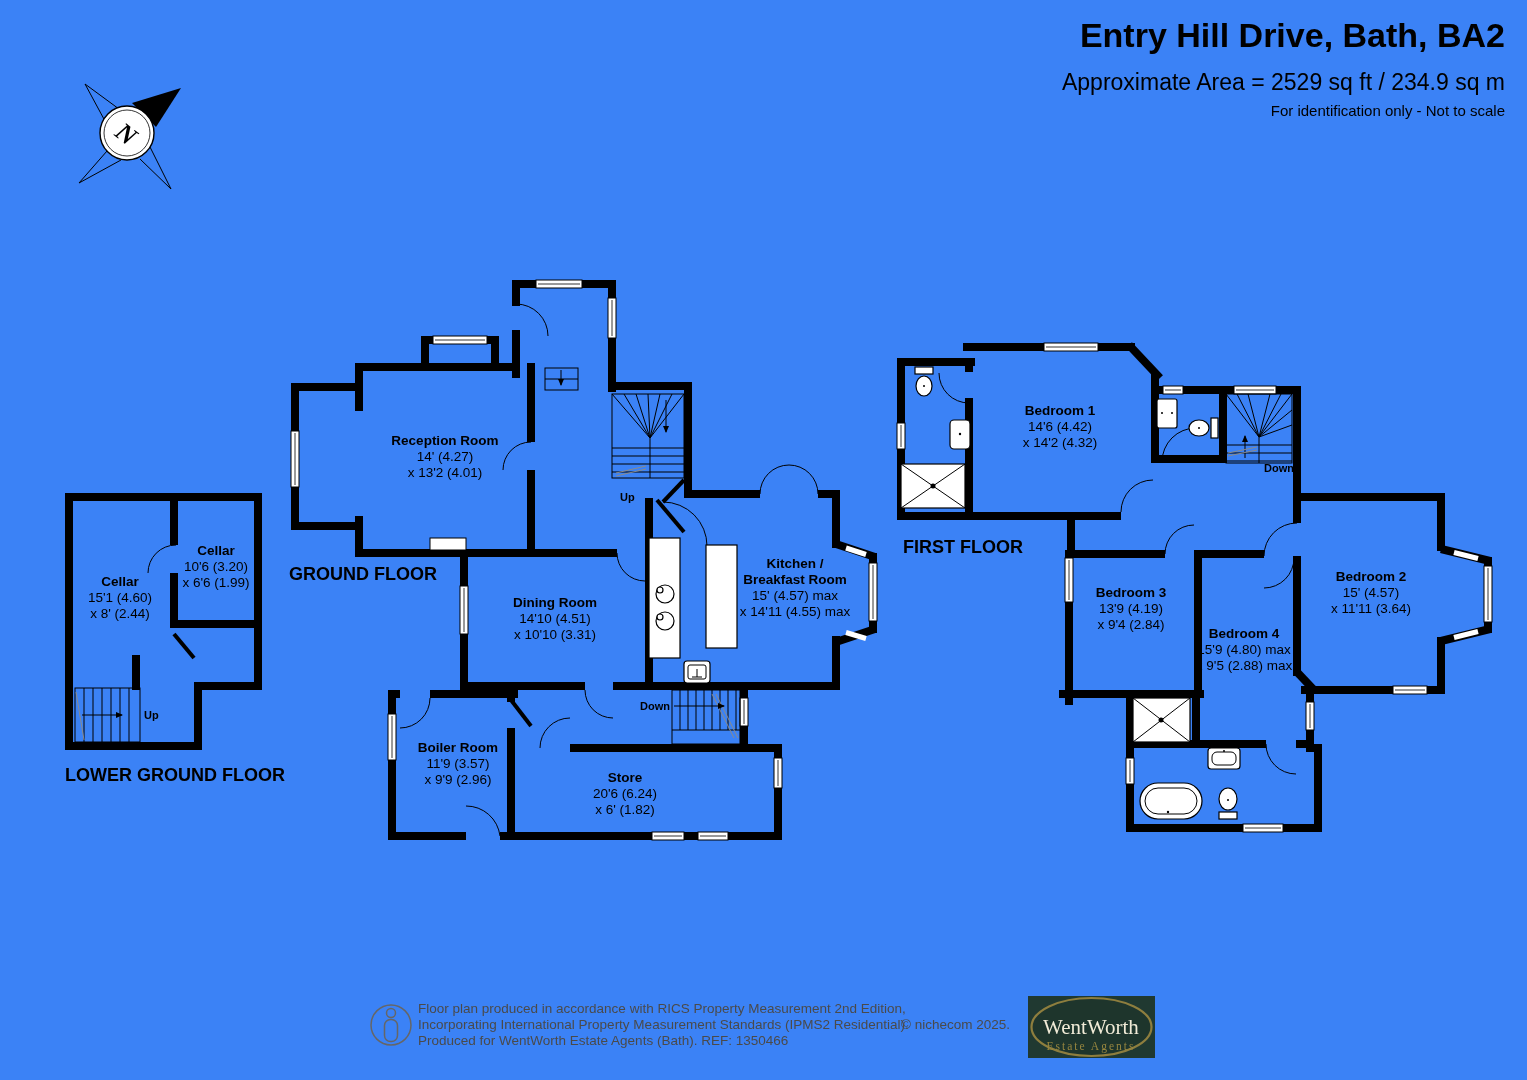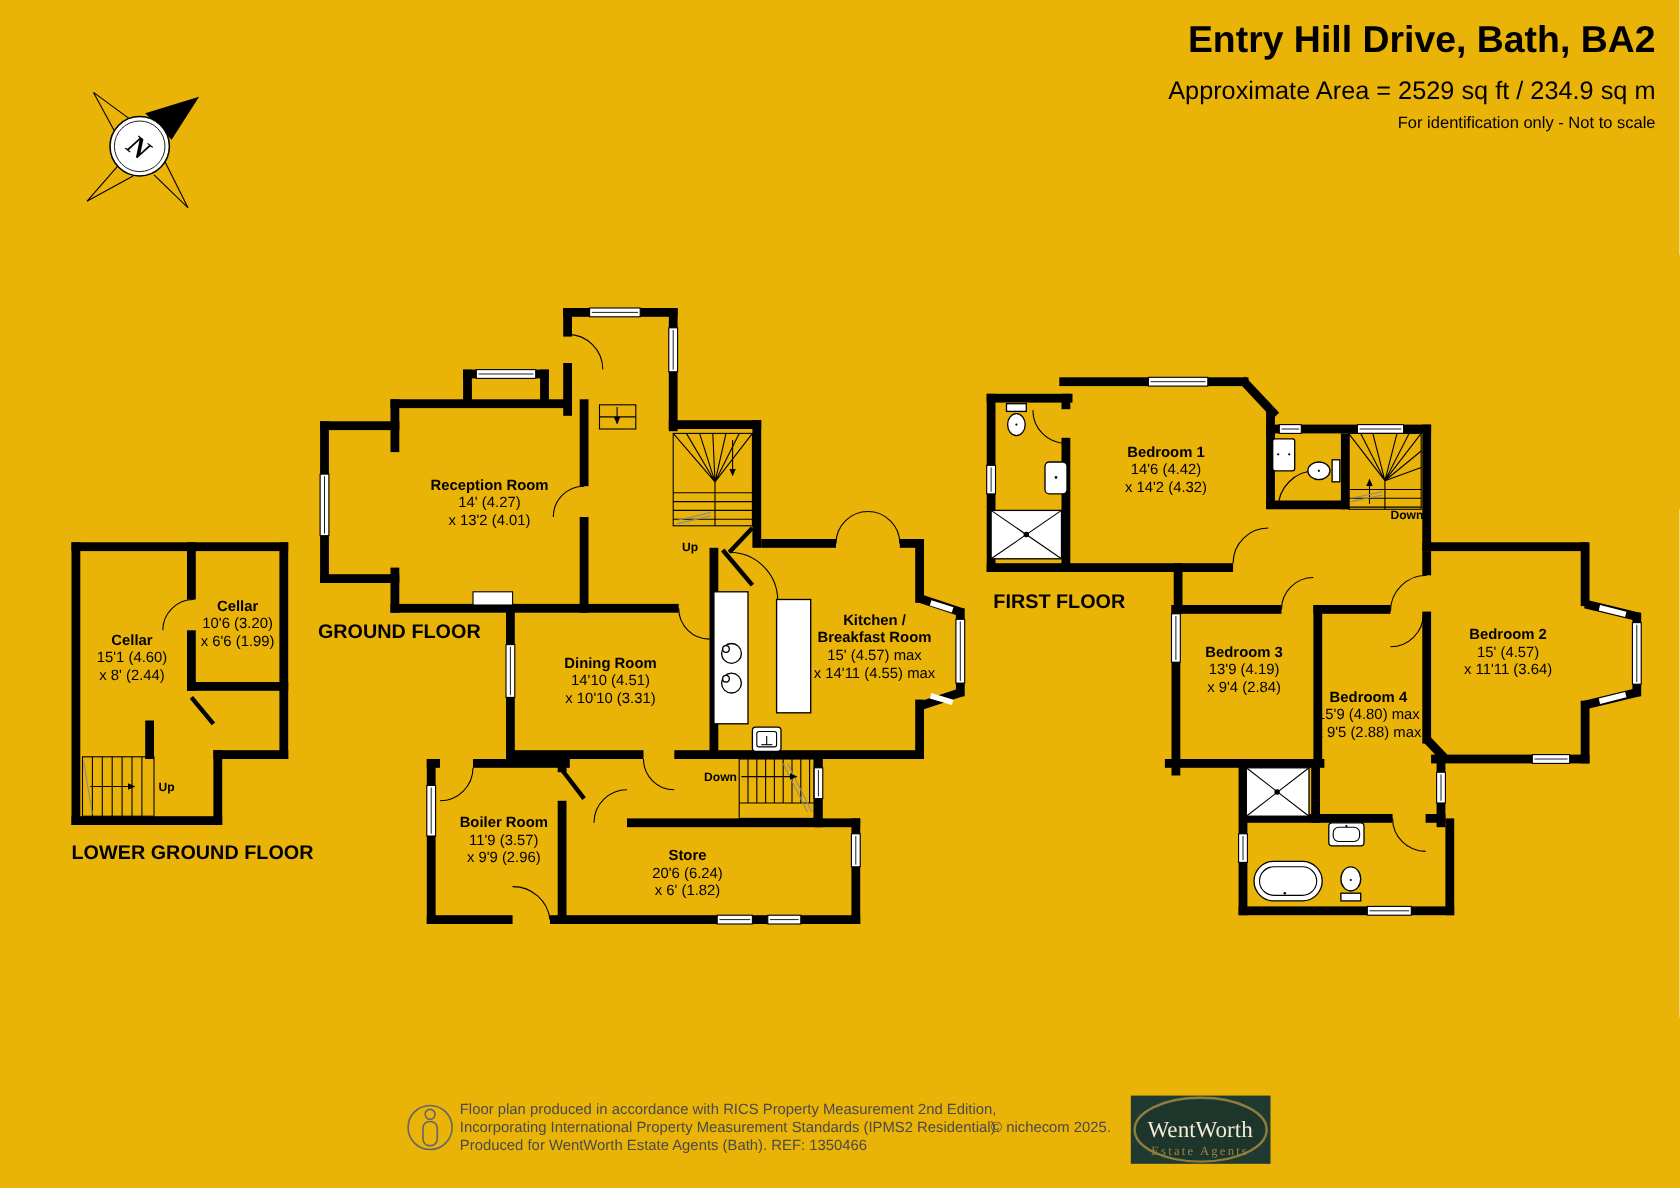--- a/index.html
+++ b/index.html
@@ -1,16 +1,16 @@
 <!DOCTYPE html>
 <html><head>
 <meta charset="utf-8">
 <style>
   html,body{margin:0;padding:0;background:#fff;}
-  #page{position:relative;width:1527px;height:1080px;background:#eab308;overflow:hidden;
+  #page{position:relative;width:1527px;height:1080px;background:#3b82f6;overflow:hidden;
         font-family:"Liberation Sans", sans-serif;}
   svg{position:absolute;left:0;top:0;}
   .wall{fill:#000;stroke:none;}
   .dwall{stroke:#000;stroke-width:8;fill:none;}
   .thin2{fill:none;stroke:#000;stroke-width:1;}
   .gray{fill:none;stroke:#8a8a8a;stroke-width:1;}
   .win{fill:#fff;stroke:#000;stroke-width:1;}
   .winline{stroke:#000;stroke-width:0.8;fill:none;}
   .winwhite{stroke:#fff;stroke-width:5;fill:none;}
   .arc{fill:none;stroke:#000;stroke-width:1;}

